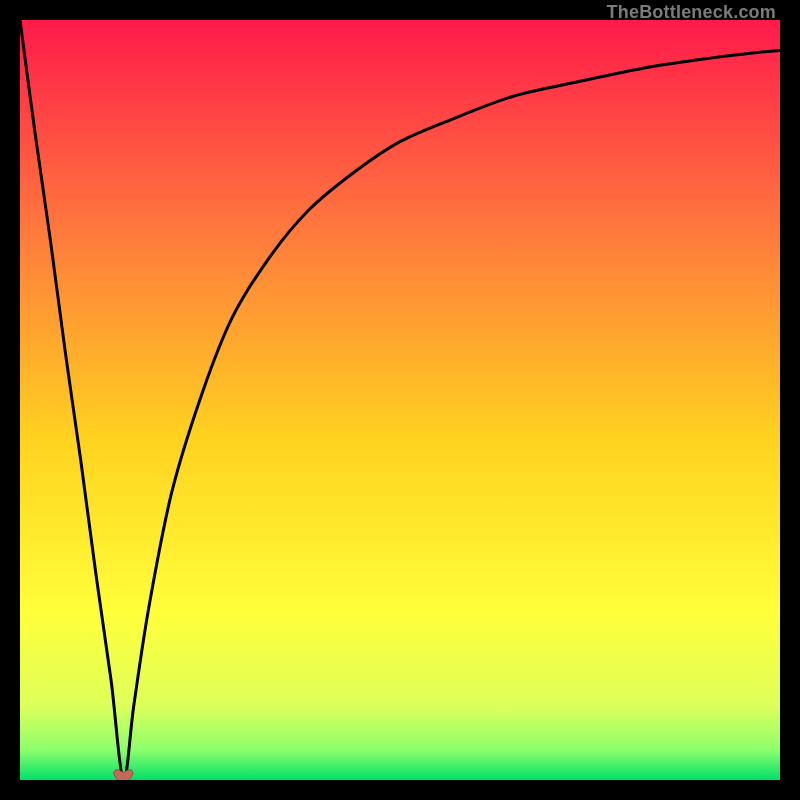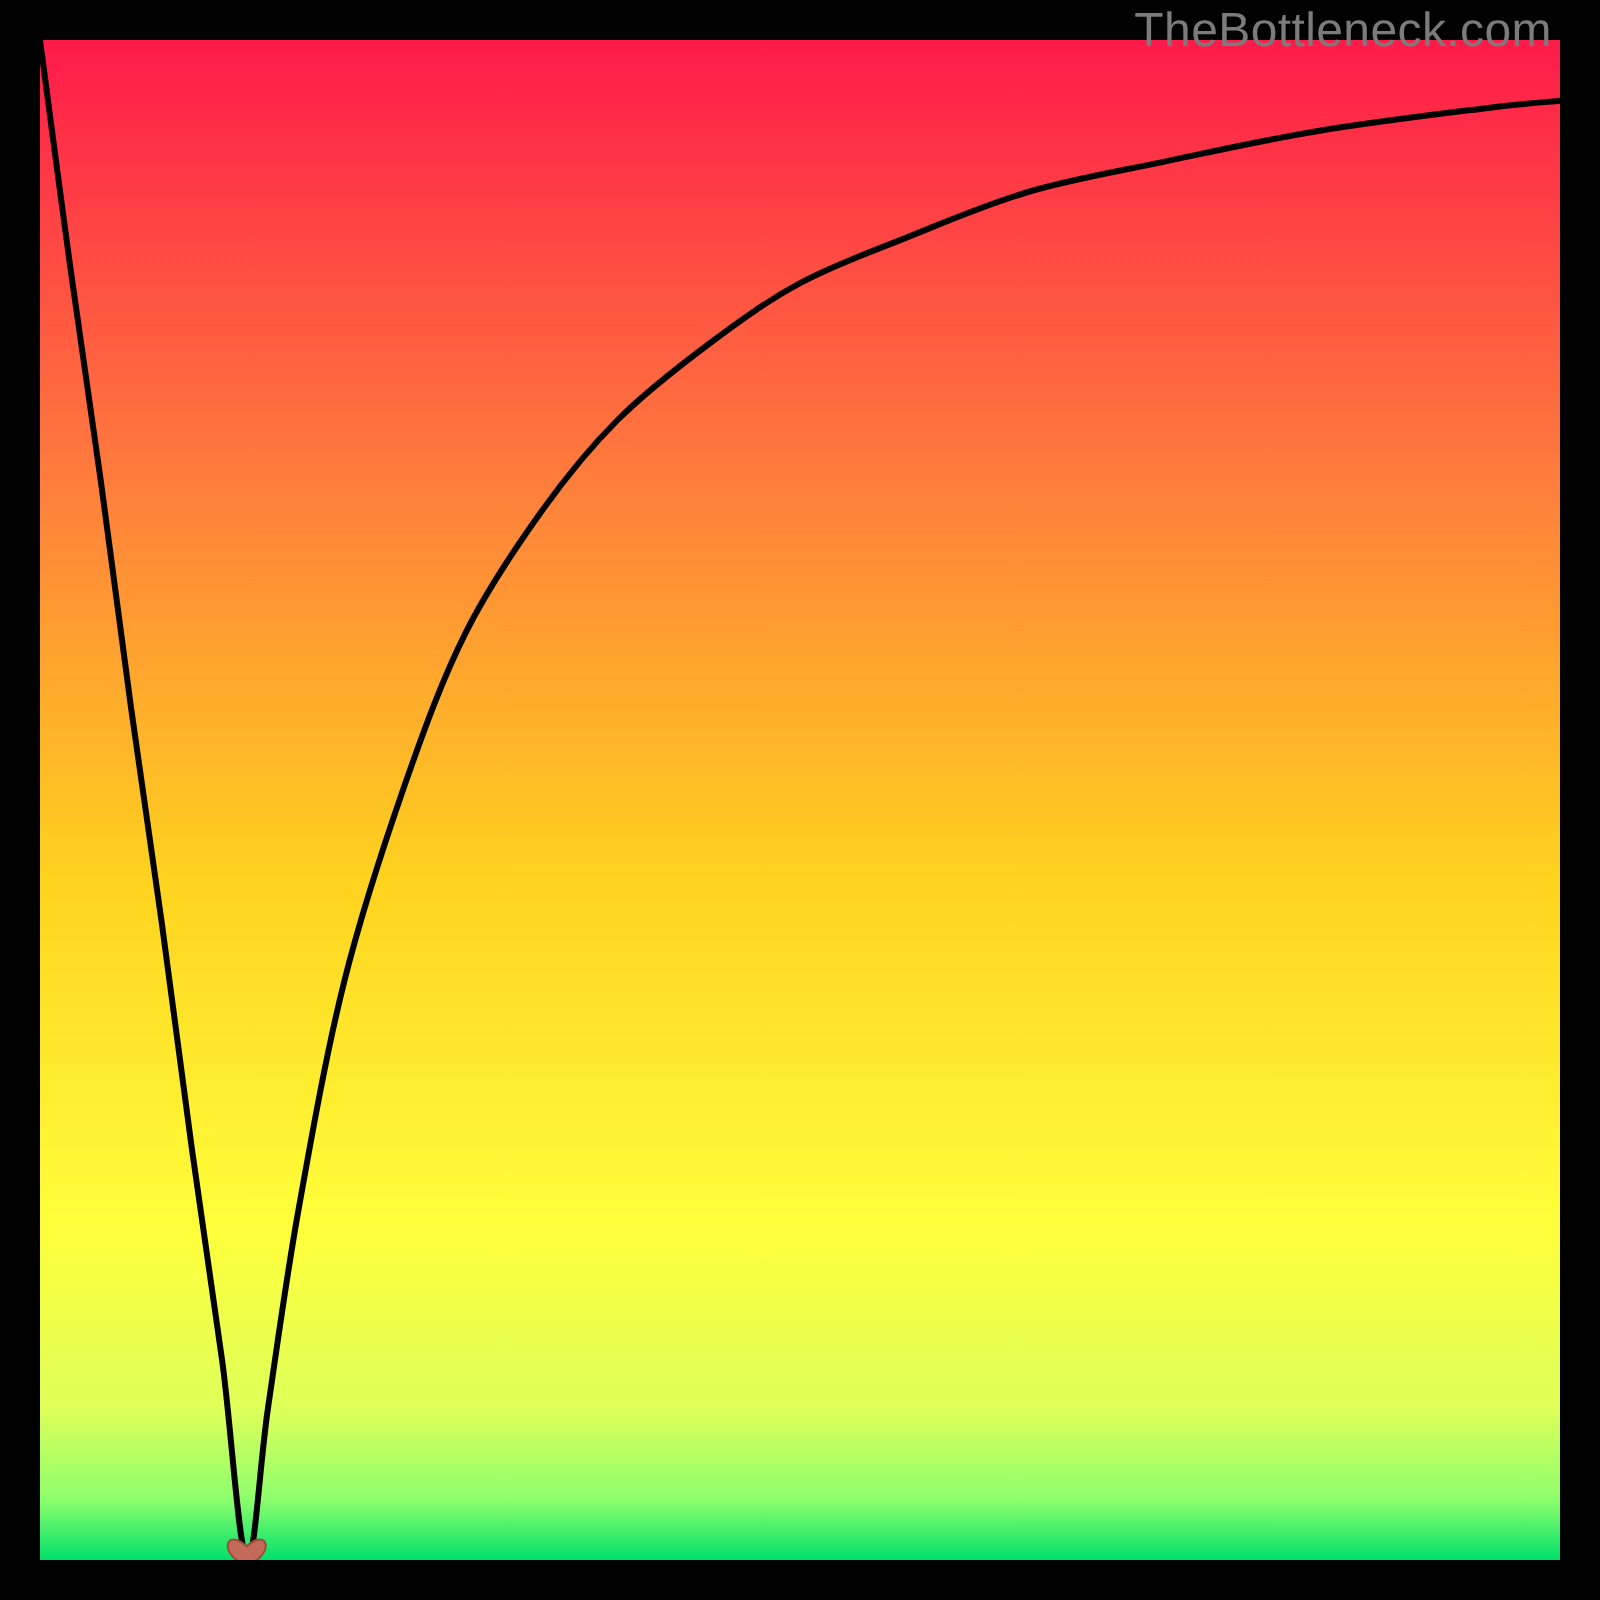--- a/index.html
+++ b/index.html
@@ -24,22 +24,22 @@
     left: 0;
     top: 0;
     width: 760px;
     height: 760px;
   }
   .watermark {
     position: absolute;
     top: 2px;
     right: 24px;
     color: #7b7b7b;
-    font-size: 24px;
-    font-weight: 400;
+    font-size: 18px;
+    font-weight: 700;
     letter-spacing: 0.2px;
     user-select: none;
   }
   svg { display: block; }
 </style>
 </head>
 <body>
 
 <div class="frame">
   <div class="plot">

